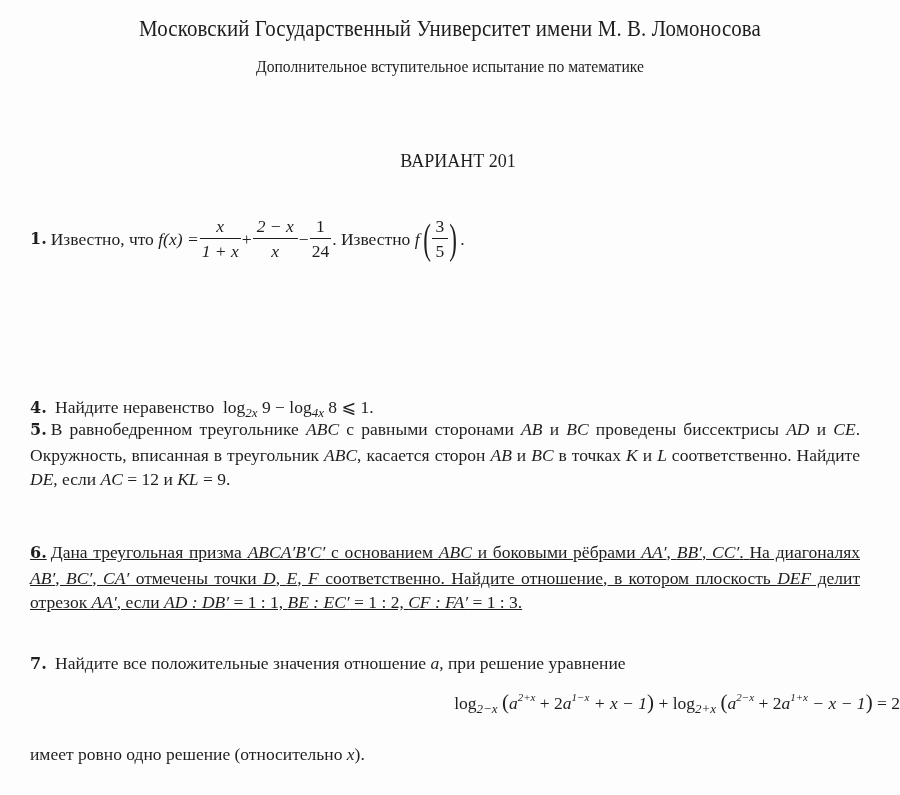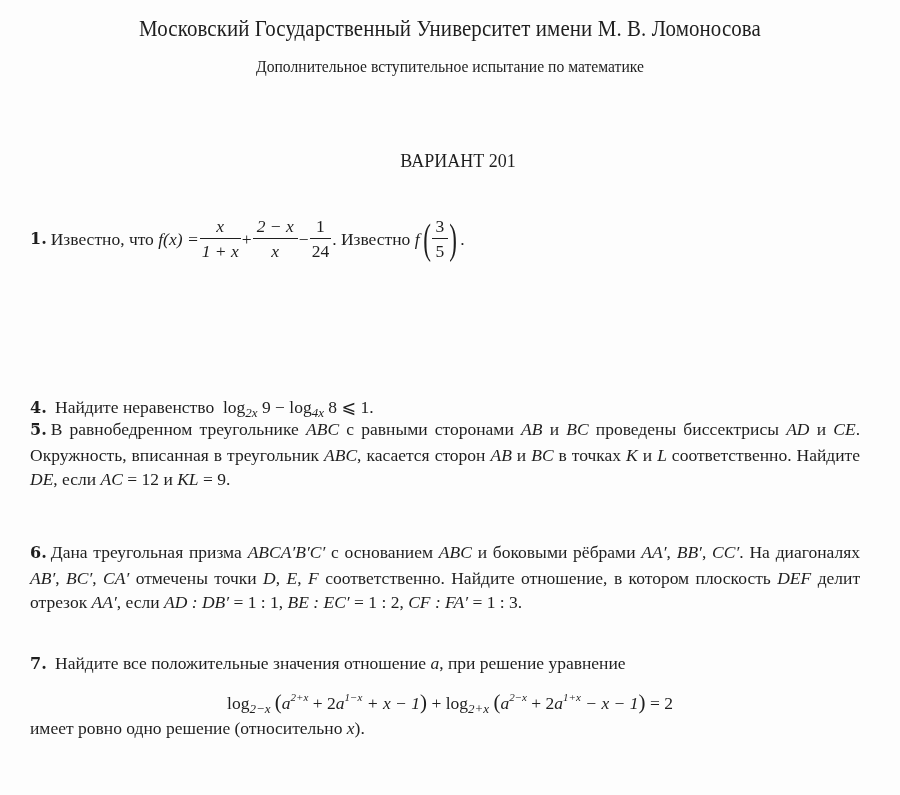--- a/index.html
+++ b/index.html
@@ -107,31 +107,31 @@
     .p1 { top: 212px; }
     .p1 .line {
       display: flex;
       align-items: center;
       height: 54px;
     }
     .p2 { top: 285px; }
     .p3 { top: 346px; }
     .p4 { top: 395px; }
     .p5 { top: 417px; }
-    .p6 { top: 540px; }
+    .p6 { top: 540px; text-decoration: underline; }
     .p7 { top: 651px; }
     .formula7 {
       position: absolute;
       top: 690px;
       left: 0;
       width: 900px;
-      text-align: center;
+      text-align: right;
       font-size: 17.5px;
     }
-    .p7tail { top: 716px; }
+    .p7tail { top: 742px; }
   </style>
 </head>
 <body>
 
 <div class="page">
 
   <div class="header-title">Московский Государственный Университет имени М. В. Ломоносова</div>
   <div class="header-sub">Дополнительное вступительное испытание по математике</div>
 
   <div class="variant">ВАРИАНТ 201</div>

